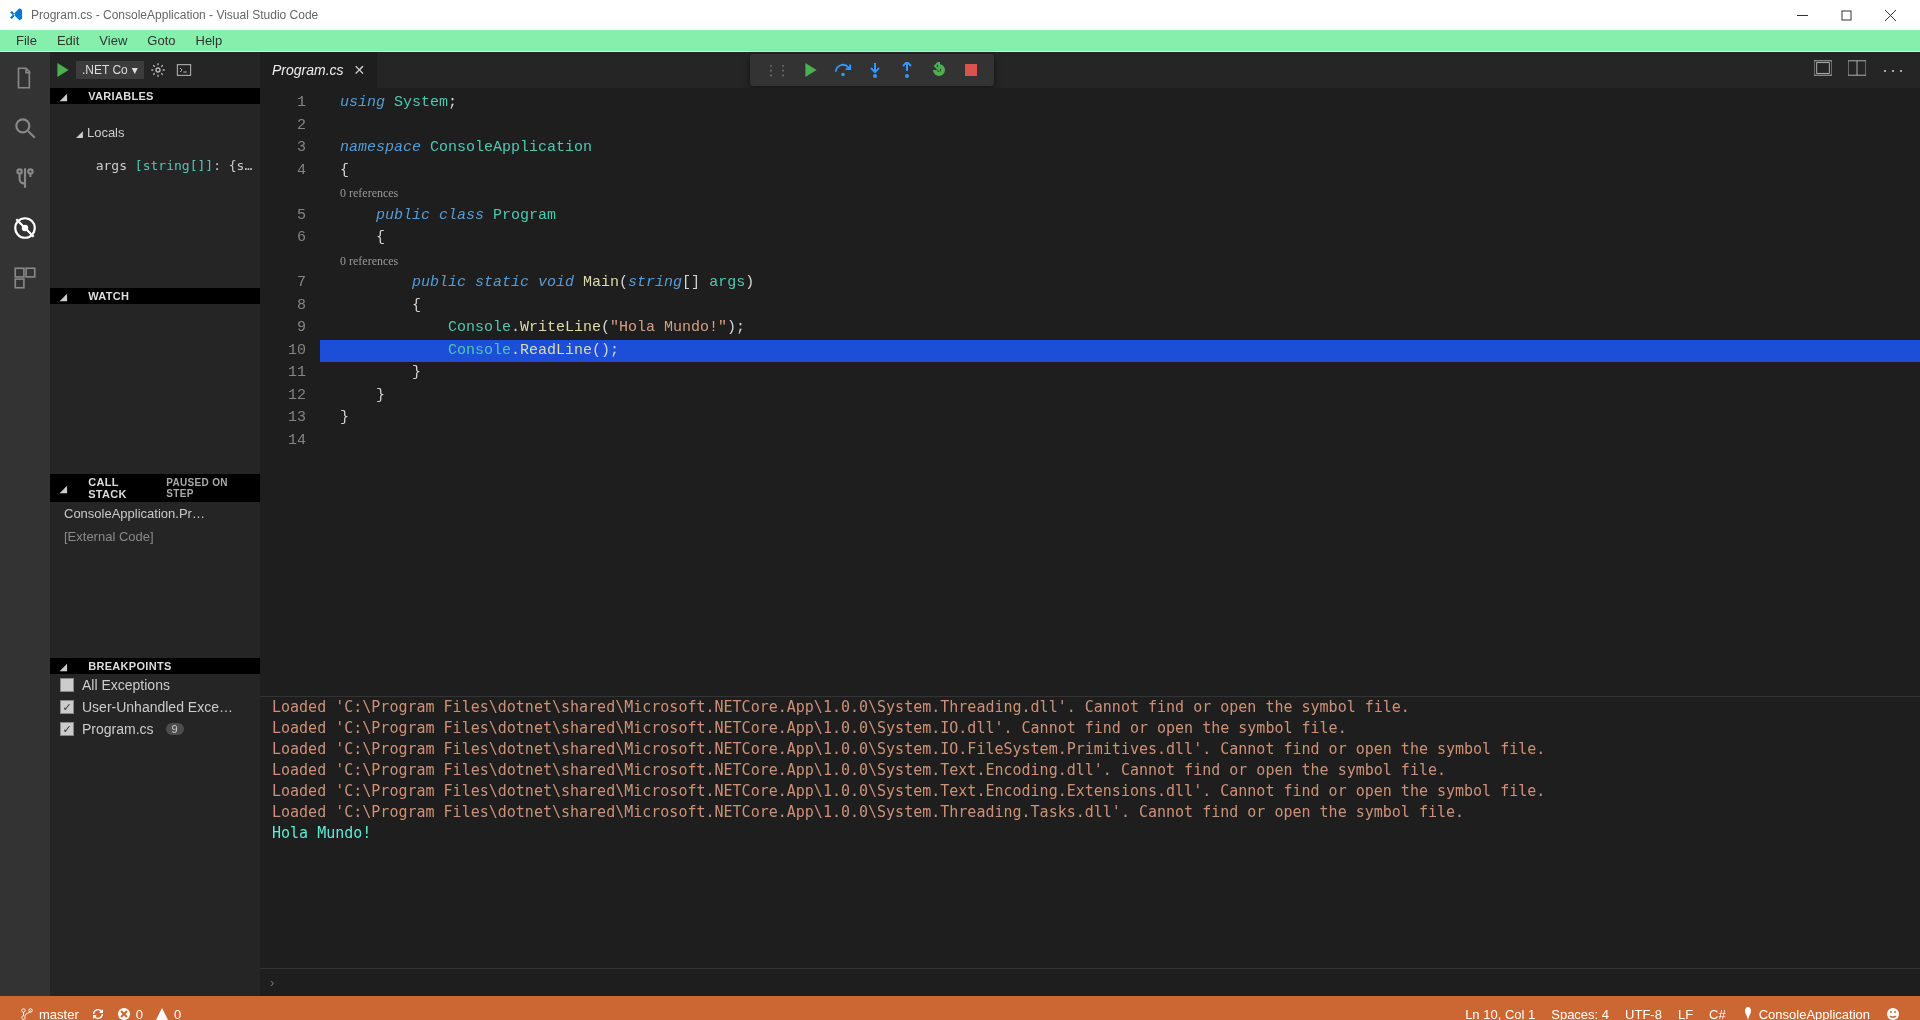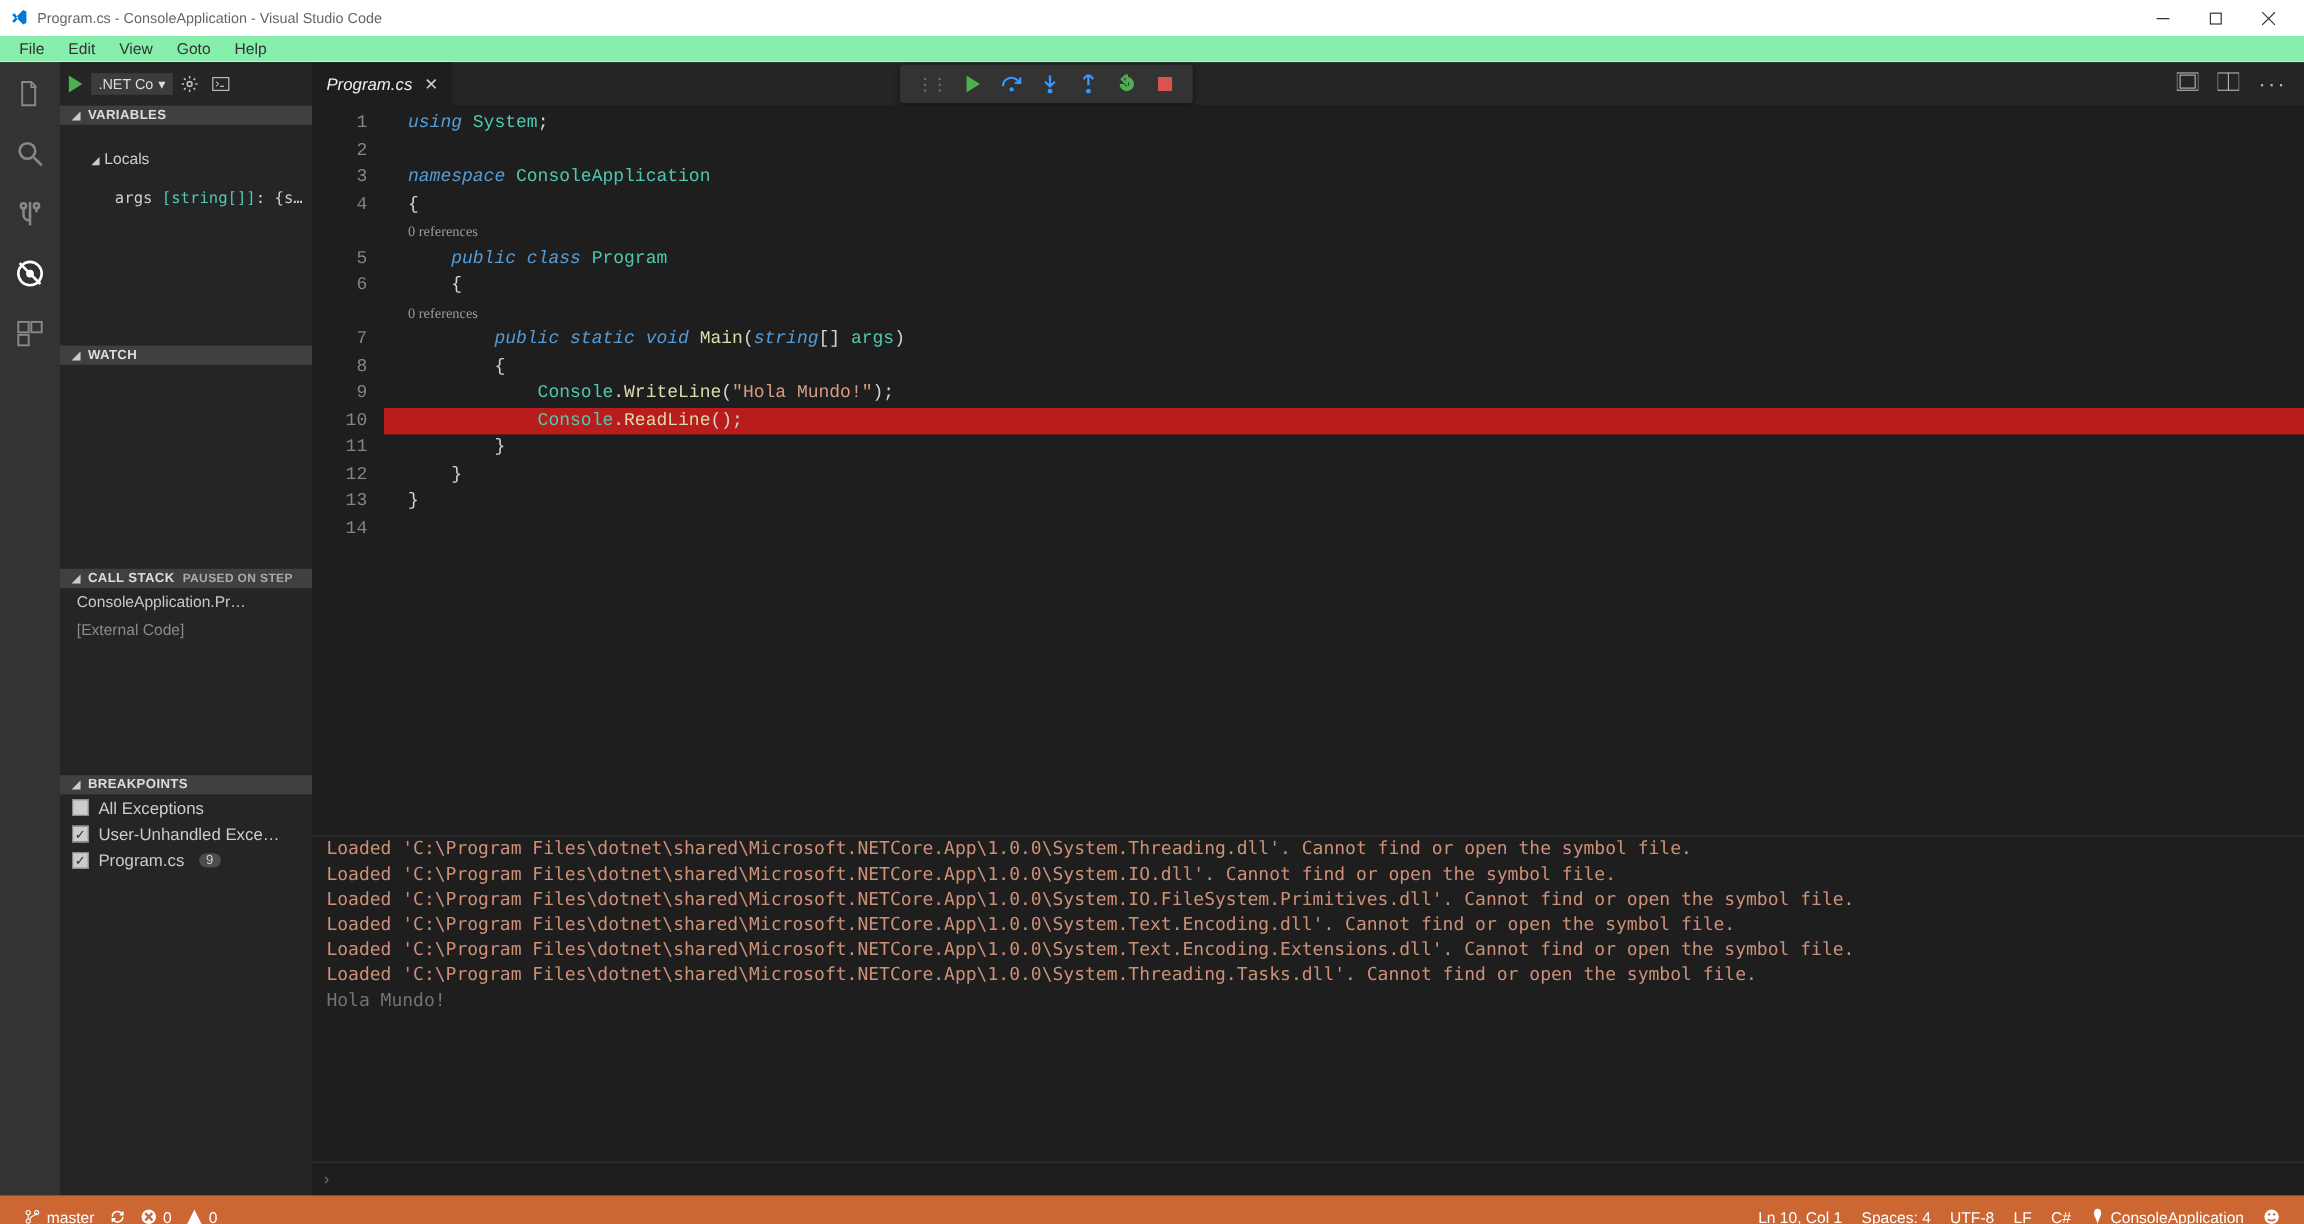--- a/index.html
+++ b/index.html
@@ -22,21 +22,21 @@
 .activitybar .ab-item { width: 28px; height: 28px; color: #888; display: flex; align-items: center; justify-content: center; }
 .activitybar .ab-item.active { color: #fff; }
 
 
 .sidebar { width: 210px; background: #252526; display: flex; flex-direction: column; color: #ccc; font-size: 13px; }
 .runbar { height: 36px; display: flex; align-items: center; gap: 6px; padding: 0 6px; background: #252526; }
 .runbar .play { color: #4caf50; }
 .runbar .combo { background: #3c3c3c; padding: 2px 6px; font-size: 12px; display: flex; align-items: center; gap: 4px; color: #ddd; justify-content: flex-end; }
 .runbar .gear { color: #bbb; }
 .runbar .cons { color: #bbb; margin-left: 4px;}
-.sec-head { background: #404040; padding: 2px 10px; font-size: 11px; font-weight: bold; color: #ddd; letter-spacing: .3px; display: flex; align-items: center; gap: 2px; }
+.sec-head { background: #000000; padding: 2px 10px; font-size: 11px; font-weight: bold; color: #ddd; letter-spacing: .3px; display: flex; align-items: center; gap: 17px; }
 .sec-body { padding: 4px 0 4px 16px; font-size: 13px; }
 .sec-body .tree-row { padding: 1px 0 1px 10px; margin-top: 16px; }
 .locals-var { font-family: Consolas, monospace; color: #ccc; white-space: nowrap; overflow: hidden; text-overflow: ellipsis; }
 .locals-var .type { color: #4ec9b0; }
 .locals-var .brace { color: #ccc; }
 .cs-row { padding: 4px 14px; color: #c8c8c8; white-space: nowrap; overflow: hidden; text-overflow: ellipsis;}
 .cs-row.ext { color: #8a8a8a; }
 .paused { font-size: 10px; color: #aaa; font-weight: bold; margin-left:auto; padding-right:6px;}
 .bp-row { padding: 3px 10px; display: flex; align-items: center; gap: 8px; font-size: 14px;}
 .bp-row .chk { width: 14px; height: 14px; background: #ccc; border: 1px solid #888; display: inline-flex; align-items:center; justify-content:center; font-size:11px; color:#333;}
@@ -52,37 +52,37 @@
 .debug-toolbar { position: absolute; left: 490px; top: 2px; background: #333; height: 32px; display: flex; align-items: center; gap: 14px; padding: 0 14px; border-radius: 3px; box-shadow: 0 2px 6px rgba(0,0,0,.5);}
 .debug-toolbar .grip { color:#777; font-size:14px; letter-spacing:-2px;}
 .debug-toolbar .dbtn { width:18px; height:18px; display:flex; align-items:center; justify-content:center;}
 
 
 .editor { flex: 1; display: flex; background: #1e1e1e; font-family: Consolas, "Courier New", monospace; font-size: 15px; line-height: 22.5px; overflow: hidden; position: relative;}
 .gutter { width: 60px; text-align: right; color: #858585; padding: 4px 14px 0 0; user-select:none; position:relative;}
 .gutter .ln { height:22.5px; position:relative;}
 .code { flex:1; padding-top:4px; white-space: pre; color:#d4d4d4; position:relative;}
 .code .row { height:22.5px; padding-left: 20px;}
-.code .row.cur { background: #b91c1c; }
+.code .row.cur { background: #1d4ed8; }
 .kw { color:#569cd6;font-style:italic;}
 .cls { color:#4ec9b0;}
 .str { color:#d69d85;}
 .fn { color:#dcdcaa;}
 .punc { color:#d4d4d4;}
 .codelens { color:#999; font-size:12px; font-family: "Segoe UI"; padding-left: 60px;}
 .codelens2 { padding-left: 96px;}
 
 
 .panel { height: 300px; border-top: 1px solid #333; background: #1e1e1e; display:flex; flex-direction:column;}
 .panel-head { height:30px; display:flex; align-items:center; padding: 0 16px; color:#aaa; font-size:11px; letter-spacing:.5px;}
 .panel-head .ptitle { }
 .panel-head .pactions { margin-left:auto; display:flex; gap:16px; color:#bbb;}
 .panel-body { flex:1; overflow:auto; font-family: Consolas, monospace; font-size:15px; line-height:21px; padding: 0 12px; color:#ce9178;}
 .panel-body .out-line { white-space: pre-wrap; word-break: break-all;}
-.panel-body .stdout { color:#737373;}
+.panel-body .stdout { color:#5eead4;}
 .panel-input { height:28px; border-top:1px solid #333; display:flex; align-items:center; padding:0 10px; color:#777;}
 
 
 .statusbar { height: 36px; background: #cc6633; color:#fff; display:flex; align-items:center; font-size:13px; padding: 0 20px; gap:12px;}
 .statusbar .sb-item { display:flex; align-items:center; gap:5px;}
 .statusbar .right { margin-left:auto; display:flex; gap:16px; align-items:center;}
 
 .tri::before { content:"◢"; font-size:9px; transform: rotate(0deg); display:inline-block; color:#ccc; margin-right:4px;}
 svg { display:block; }
 </style>

